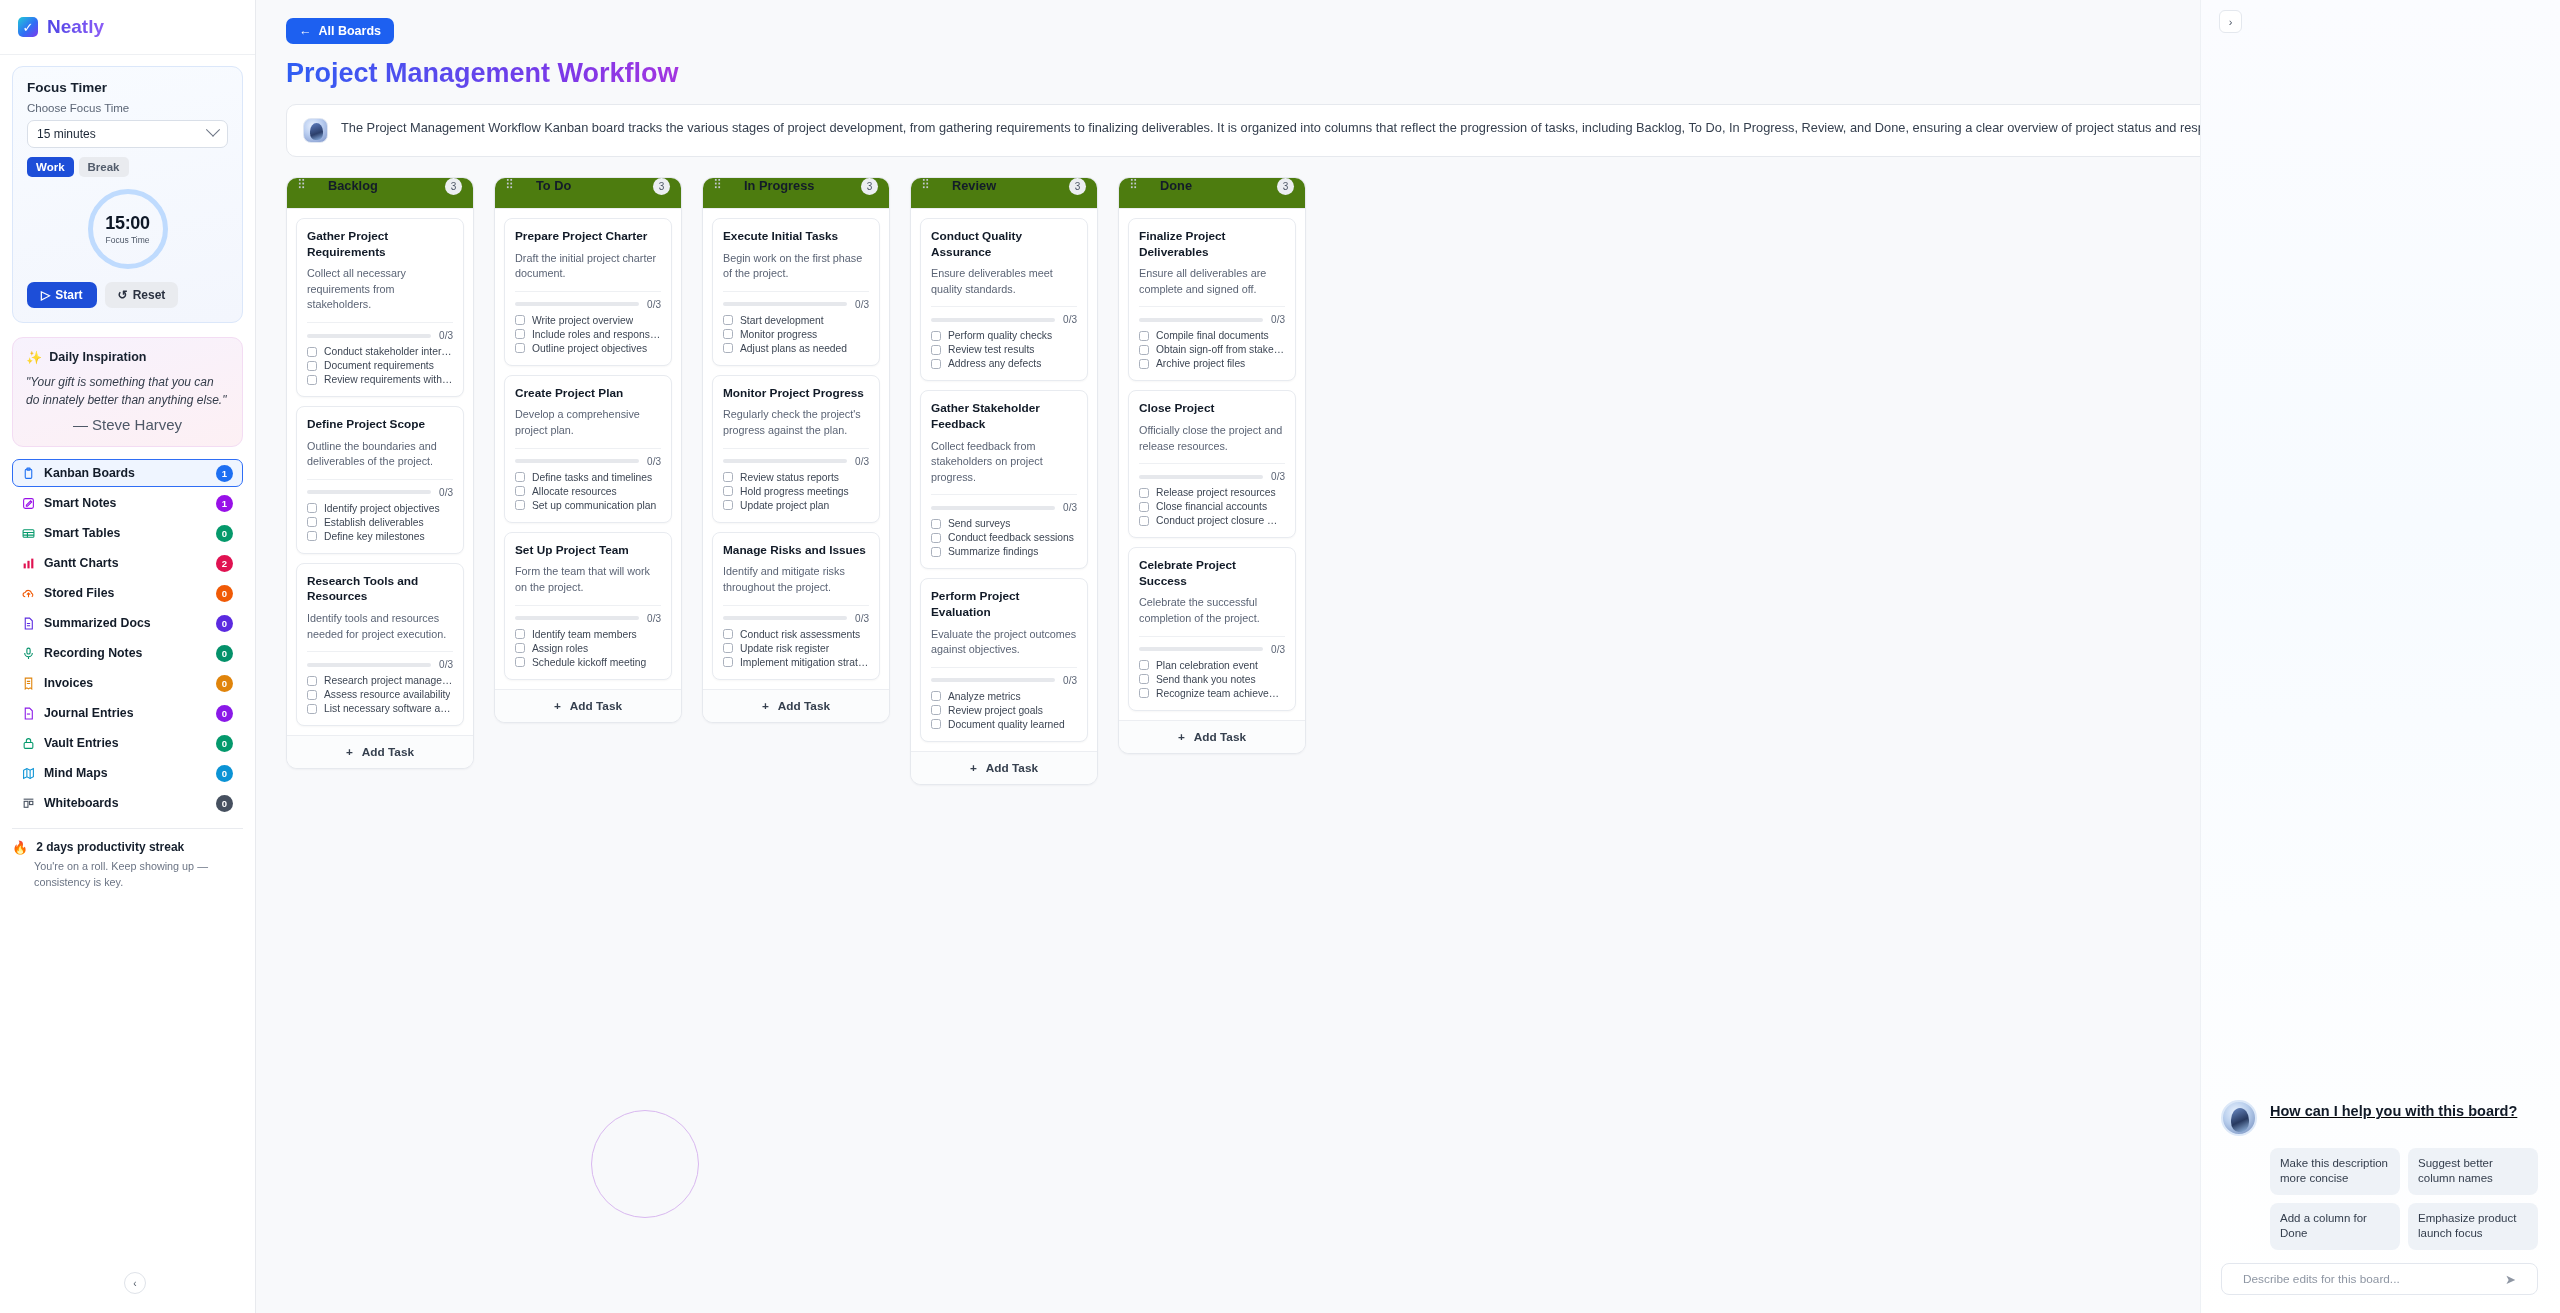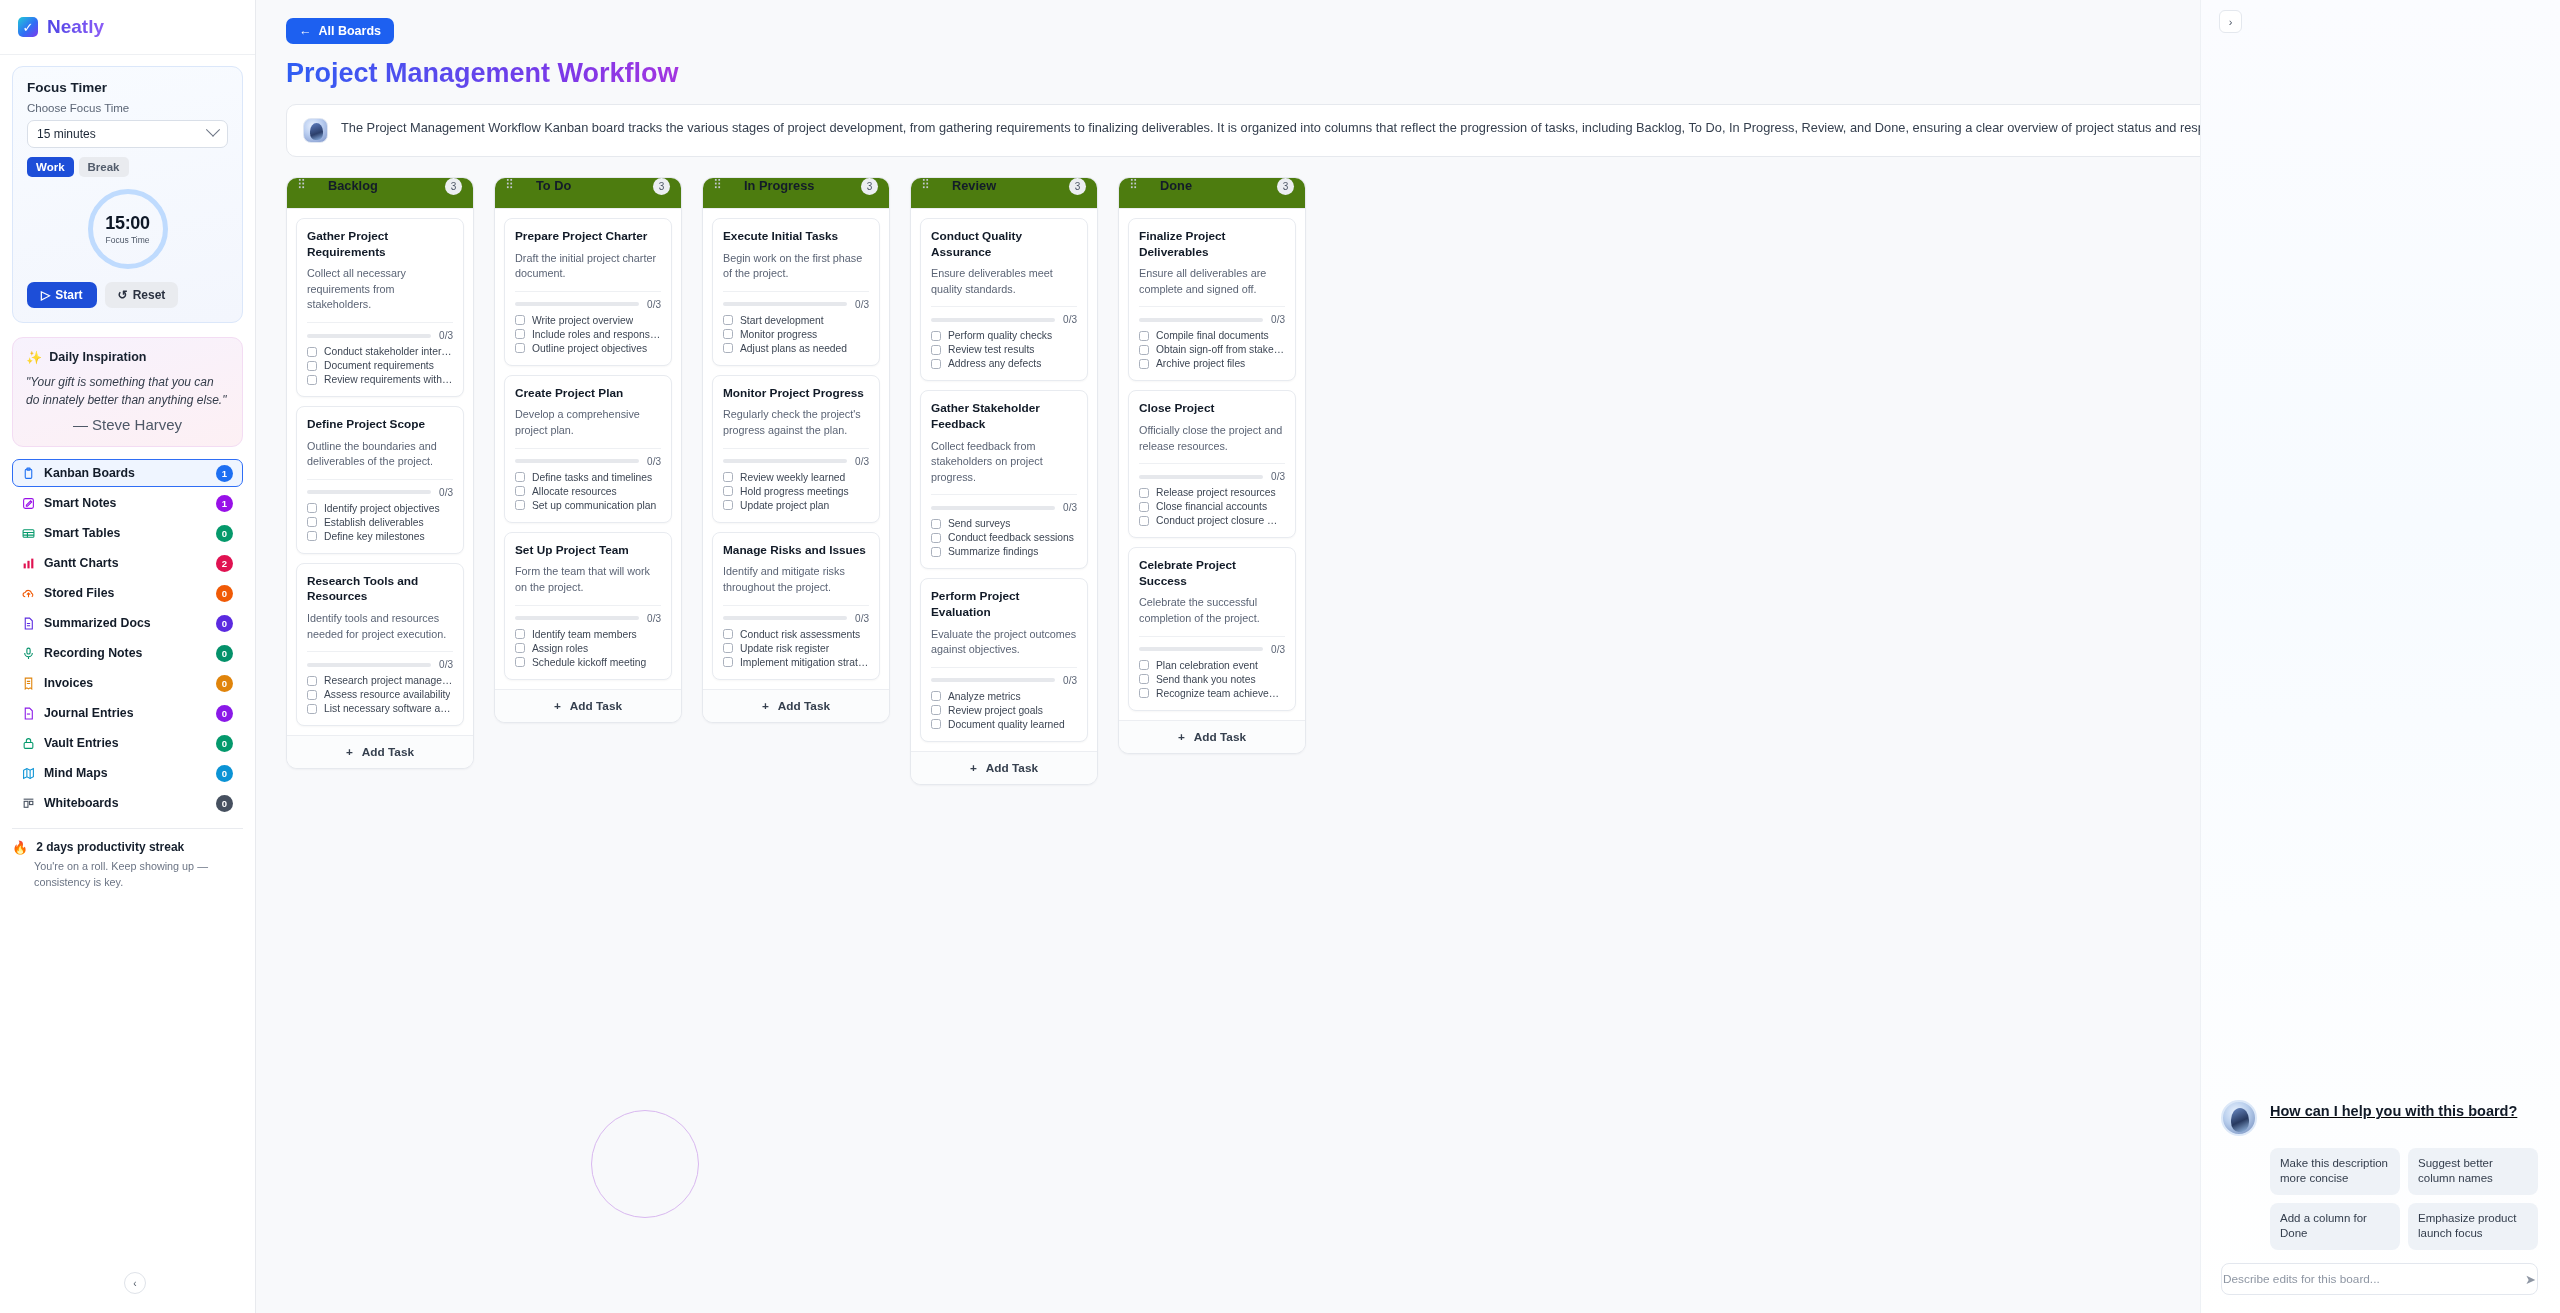--- a/index.html
+++ b/index.html
@@ -218,21 +218,21 @@
     background: linear-gradient(155deg,#6d8ec9 0%,#27395f 55%,#9ec3ee 100%);
   }
   .assistant-q { font-size: 14.5px; font-weight: bold; color: #111a27; line-height: 1.35; padding-top: 2px; }
   .chips { margin-top: 12px; margin-left: 49px; display: grid; grid-template-columns: 1fr 1fr; gap: 8px; }
   .chip {
     background: #eef2f7; border-radius: 8px; padding: 8px 10px;
     font-size: 11.5px; color: #333d4c; line-height: 1.35;
   }
   .composer {
     margin-top: 13px; height: 32px; border: 1px solid #e3e7ee; border-radius: 8px;
-    background: #fff; display: flex; align-items: center; padding: 0 1px; gap: 8px;
+    background: #fff; display: flex; align-items: center; padding: 0 21px; gap: 8px;
   }
   .composer-input { flex: 1; font-size: 11.8px; color: #8e96a3; }
   .send-ico { color: #8e96a3; font-size: 13px; }
 </style>
 </head>
 <body>
 
 <div class="app">
 
   <aside class="sidebar">
@@ -644,21 +644,21 @@
                 <div class="card-title">Monitor Project Progress</div>
                 <div class="card-desc">Regularly check the project's progress against the plan.</div>
                 <div class="card-rule"></div>
                 <div class="prog-row">
                   <span class="prog-track"></span>
                   <span class="prog-txt">0/3</span>
                 </div>
                 <div class="sub-list">
                   <div class="sub-item">
                     <span class="cbx"></span>
-                    <span class="sub-txt">Review weekly learned</span>
+                    <span class="sub-txt">Review status reports</span>
                   </div>
                   <div class="sub-item">
                     <span class="cbx"></span>
                     <span class="sub-txt">Hold progress meetings</span>
                   </div>
                   <div class="sub-item">
                     <span class="cbx"></span>
                     <span class="sub-txt">Update project plan</span>
                   </div>
                 </div>

